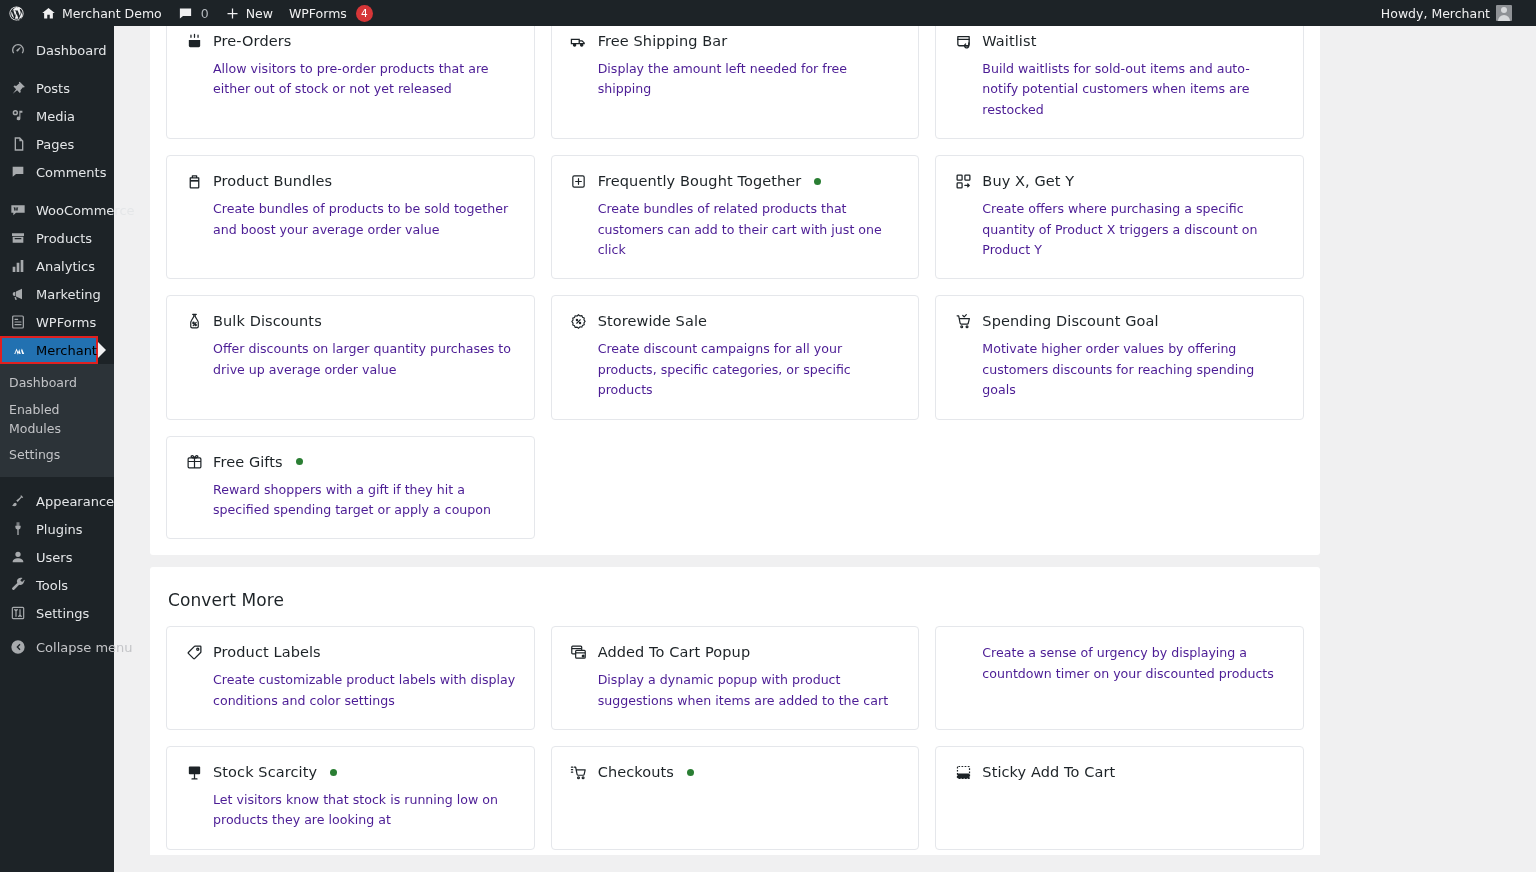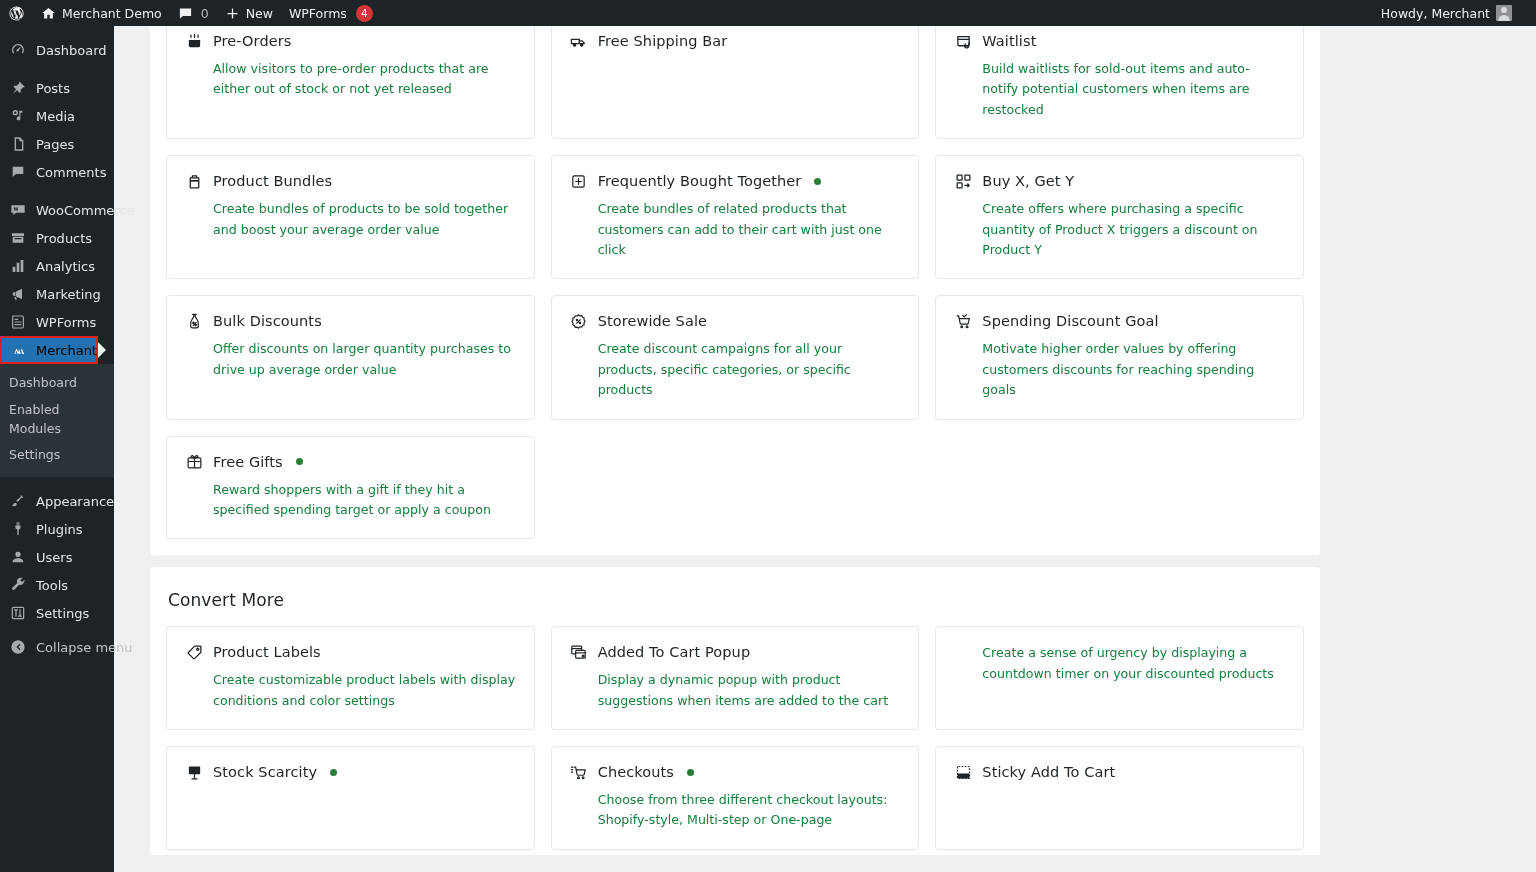--- a/index.html
+++ b/index.html
@@ -143,21 +143,21 @@
   .card-title {
     font-size: 14.5px; color: #1d2327; font-weight: 400;
     letter-spacing: .1px; white-space: nowrap;
   }
   .dot-on {
     width: 7px; height: 7px; border-radius: 50%;
     background: #2a7e33; display: inline-block;
     margin-left: 3px; flex: 0 0 7px;
   }
   .card-desc {
-    font-size: 12.6px; color: #15803d; line-height: 1.62;
+    font-size: 12.6px; color: #4c1d95; line-height: 1.62;
     padding-left: 28px; max-width: 340px;
   }
 
   .card.highlight {
     outline: 2px solid #e60000;
     outline-offset: 6px;
   }
 
   .empty-cell { visibility: hidden; }
 </style>
@@ -404,20 +404,21 @@
         <div class="card-head">
           <span class="card-ico">
             <svg width="17" height="17" viewBox="0 0 24 24" fill="none" stroke="currentColor" stroke-width="1.8" stroke-linecap="round">
                 <path d="M2 9h11v6H2zM13 11h4l3 3v1h-7z"></path>
                 <circle cx="6.5" cy="17" r="1.6" fill="currentColor"></circle>
                 <circle cx="16.5" cy="17" r="1.6" fill="currentColor"></circle>
               </svg>
           </span>
           <span class="card-title">Free Shipping Bar</span>
         </div>
+        <div class="card-desc">Display the amount left needed for free shipping</div>
       </div>
 
       <div class="card">
         <div class="card-head">
           <span class="card-ico">
             <svg width="17" height="17" viewBox="0 0 24 24" fill="none" stroke="currentColor" stroke-width="1.8" stroke-linecap="round" stroke-linejoin="round">
                 <path d="M4 5h16v11a2 2 0 01-2 2H6a2 2 0 01-2-2V5z"></path>
                 <path d="M4 9h16"></path>
                 <path d="M15 15.5a3 3 0 104.5 2.6M19.5 14v4h-4"></path>
               </svg>
@@ -578,36 +579,36 @@
         <div class="card-head">
           <span class="card-ico">
             <svg width="17" height="17" viewBox="0 0 24 24" fill="none" stroke="currentColor" stroke-width="1.8" stroke-linecap="round">
                 <rect x="4" y="3.5" width="16" height="11" rx="1.3" fill="currentColor" stroke="none"></rect>
                 <path d="M12 14.5V21M8.5 21h7"></path>
               </svg>
           </span>
           <span class="card-title">Stock Scarcity</span>
           <span class="dot-on"></span>
         </div>
+        <div class="card-desc">Let visitors know that stock is running low on products they are looking at</div>
       </div>
 
       <div class="card">
         <div class="card-head">
           <span class="card-ico">
             <svg width="17" height="17" viewBox="0 0 24 24" fill="none" stroke="currentColor" stroke-width="1.7" stroke-linecap="round" stroke-linejoin="round">
                 <path d="M2 4.5h1.8M2 8h1.8M2 11.5h1.8"></path>
                 <path d="M6 4.5h2l2 10.2a1.5 1.5 0 001.5 1.2h7a1.5 1.5 0 001.5-1.2l1.4-6.3H8.6"></path>
                 <circle cx="12" cy="19.5" r="1.3"></circle>
                 <circle cx="18.5" cy="19.5" r="1.3"></circle>
               </svg>
           </span>
           <span class="card-title">Checkouts</span>
           <span class="dot-on"></span>
         </div>
-        <div class="card-desc">Choose from three different checkout layouts: Shopify-style, Multi-step or One-page</div>
       </div>
 
       <div class="card">
         <div class="card-head">
           <span class="card-ico">
             <svg width="17" height="17" viewBox="0 0 24 24" fill="none" stroke="currentColor" stroke-width="1.7" stroke-dasharray="2.4 2">
                 <rect x="3.5" y="3.5" width="17" height="17" rx="1.3"></rect>
                 <rect x="3.5" y="13.5" width="17" height="7" rx="1.3" fill="currentColor" stroke="none" stroke-dasharray="0"></rect>
               </svg>
           </span>

